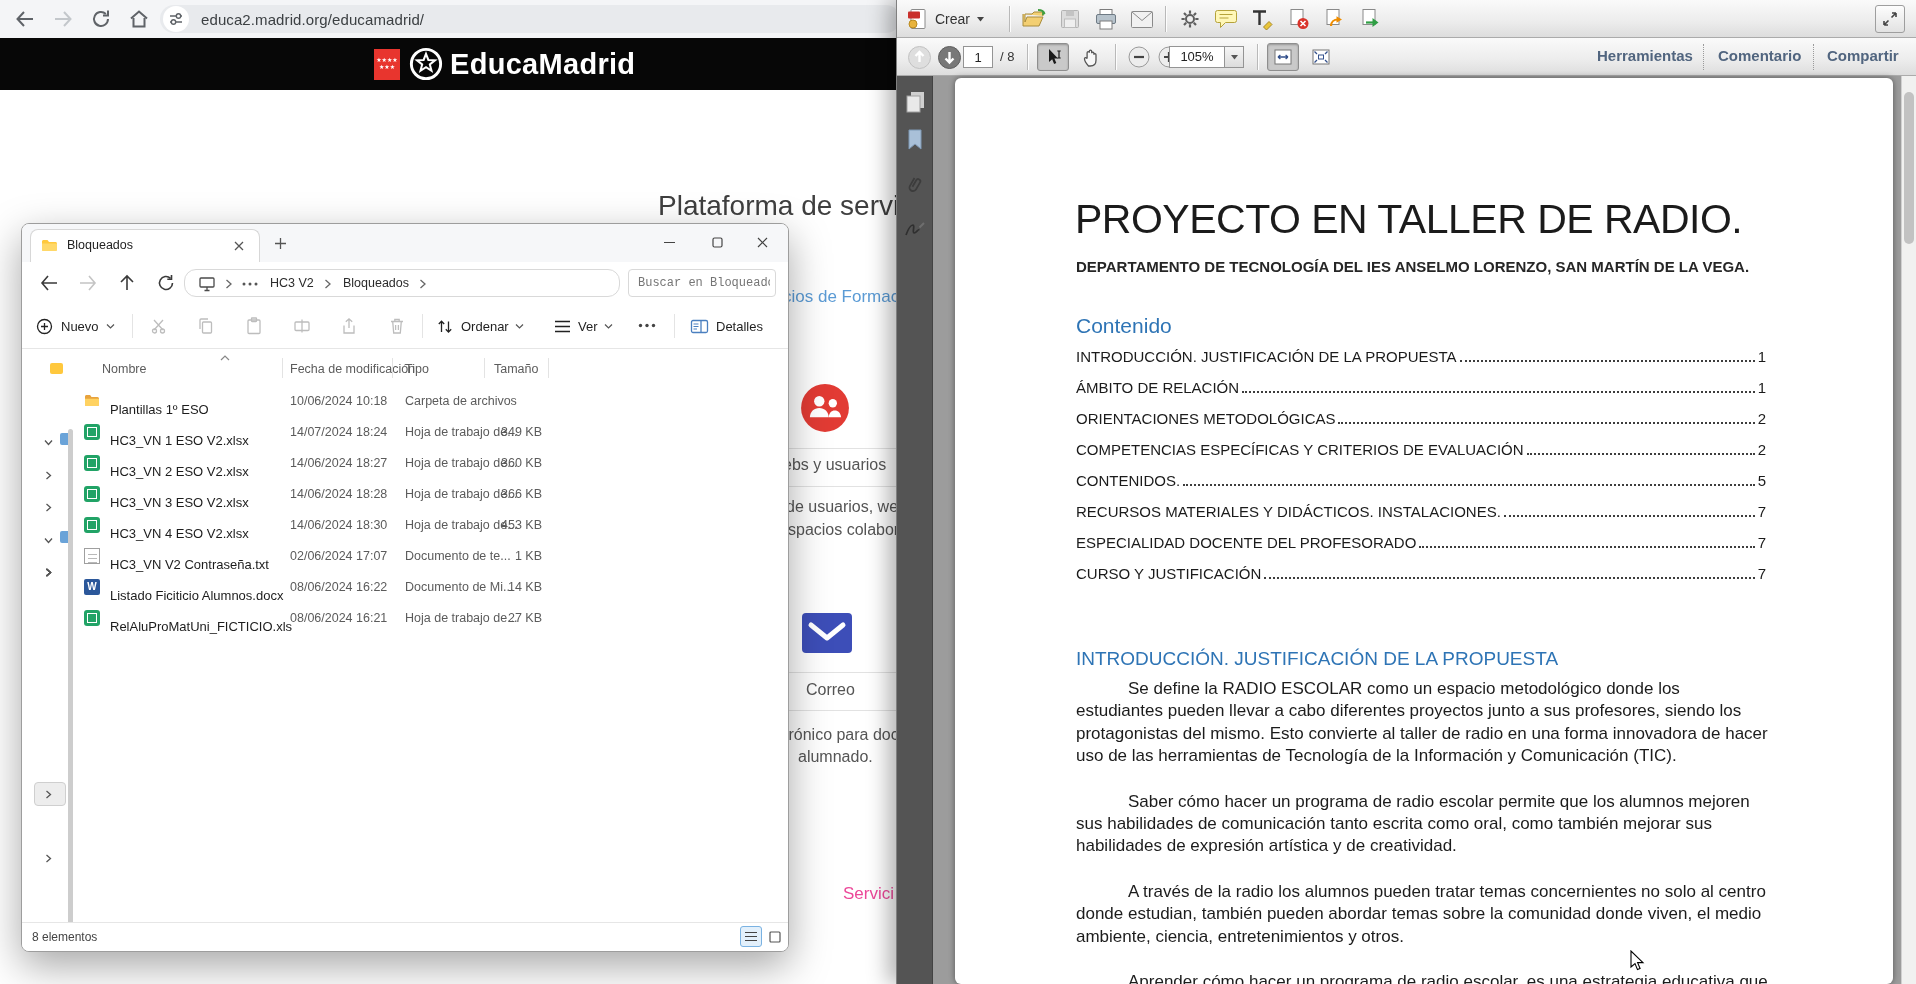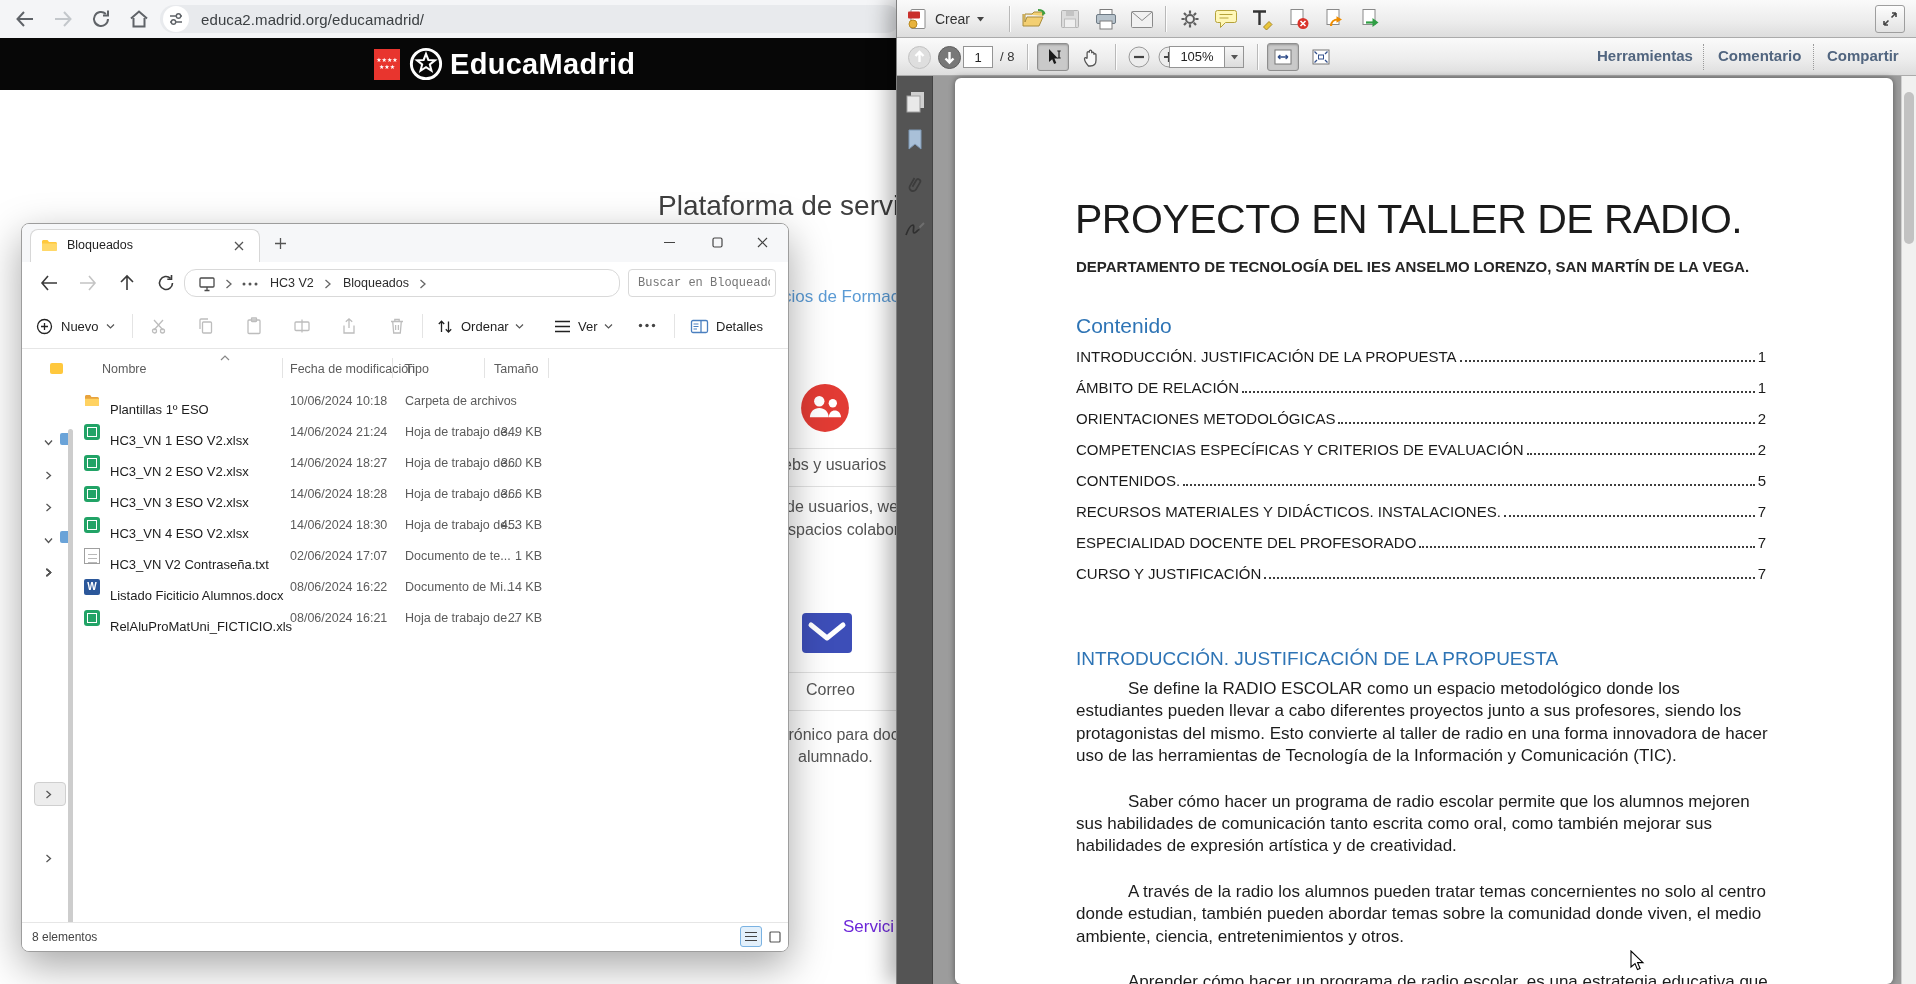--- a/index.html
+++ b/index.html
@@ -146,21 +146,21 @@
     <div class="abs" style="left:802px;top:613px;width:50px;height:40px;background:#3d4eb8;border-radius:4px">
       <svg width="50" height="40" viewBox="0 0 50 40">
           <path d="M9 12 25 25 41 12" fill="none" stroke="#fff" stroke-width="5" stroke-linecap="round" stroke-linejoin="round"></path>
         </svg>
     </div>
     <div class="hline" style="left:781px;top:672px;width:115px"></div>
     <div class="frag" style="left:806px;top:681px;font-size:16px;white-space:nowrap">Correo</div>
     <div class="hline" style="left:781px;top:710px;width:115px"></div>
     <div class="frag" style="left:784px;top:726px;font-size:16px;white-space:nowrap">trónico para doc</div>
     <div class="frag" style="left:798px;top:748px;font-size:16px;white-space:nowrap">alumnado.</div>
-    <div class="frag" style="left:843px;top:917px;font-size:17px;color:#6d28d9;white-space:nowrap">Servici</div>
+    <div class="frag" style="left:843px;top:884px;font-size:17px;color:#ec4899;white-space:nowrap">Servici</div>
   </div>
 
   <div class="explorer">
     <div class="tabstrip">
       <div class="tab">
         <svg class="abs" style="left:10px;top:8px" width="17" height="15" viewBox="0 0 17 15">
             <path d="M1 3.5C1 2.7 1.7 2 2.5 2h4L8 4h6.5c.8 0 1.5.7 1.5 1.5v6c0 .8-.7 1.5-1.5 1.5h-12A1.5 1.5 0 0 1 1 11.5z" fill="#ffc83d"></path>
             <path d="M1 5.5h15v6c0 .8-.7 1.5-1.5 1.5h-12A1.5 1.5 0 0 1 1 11.5z" fill="#ffd869"></path>
           </svg>
         <span class="tab-label">Bloqueados</span>
@@ -368,21 +368,21 @@
           <path d="M1 5.8h14v5.7A1.5 1.5 0 0 1 13.5 13h-11A1.5 1.5 0 0 1 1 11.5z" fill="#ffd261"></path>
         </svg>
       <span class="cell nm" style="left:36px">Plantillas 1º ESO</span>
       <span class="cell" style="left:216px">10/06/2024 10:18</span>
       <span class="cell" style="left:331px">Carpeta de archivos</span>
       <span class="cell" style="left:398px;width:70px;text-align:right"></span>
     </div>
     <div class="xrow" style="top:193px">
       <span class="fi fi-sheet"></span>
       <span class="cell nm" style="left:36px">HC3_VN 1 ESO V2.xlsx</span>
-      <span class="cell" style="left:216px">14/06/2024 21:24</span>
+      <span class="cell" style="left:216px">14/07/2024 18:24</span>
       <span class="cell" style="left:331px">Hoja de trabajo de...</span>
       <span class="cell" style="left:398px;width:70px;text-align:right">349 KB</span>
     </div>
     <div class="xrow" style="top:224px">
       <span class="fi fi-sheet"></span>
       <span class="cell nm" style="left:36px">HC3_VN 2 ESO V2.xlsx</span>
       <span class="cell" style="left:216px">14/06/2024 18:27</span>
       <span class="cell" style="left:331px">Hoja de trabajo de...</span>
       <span class="cell" style="left:398px;width:70px;text-align:right">360 KB</span>
     </div>

